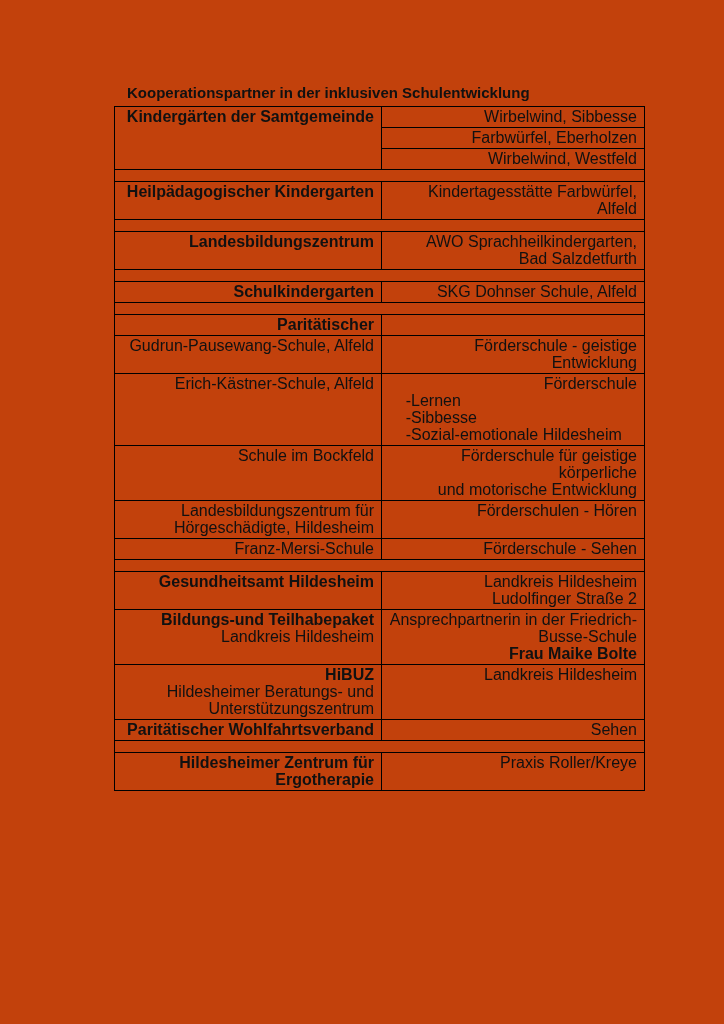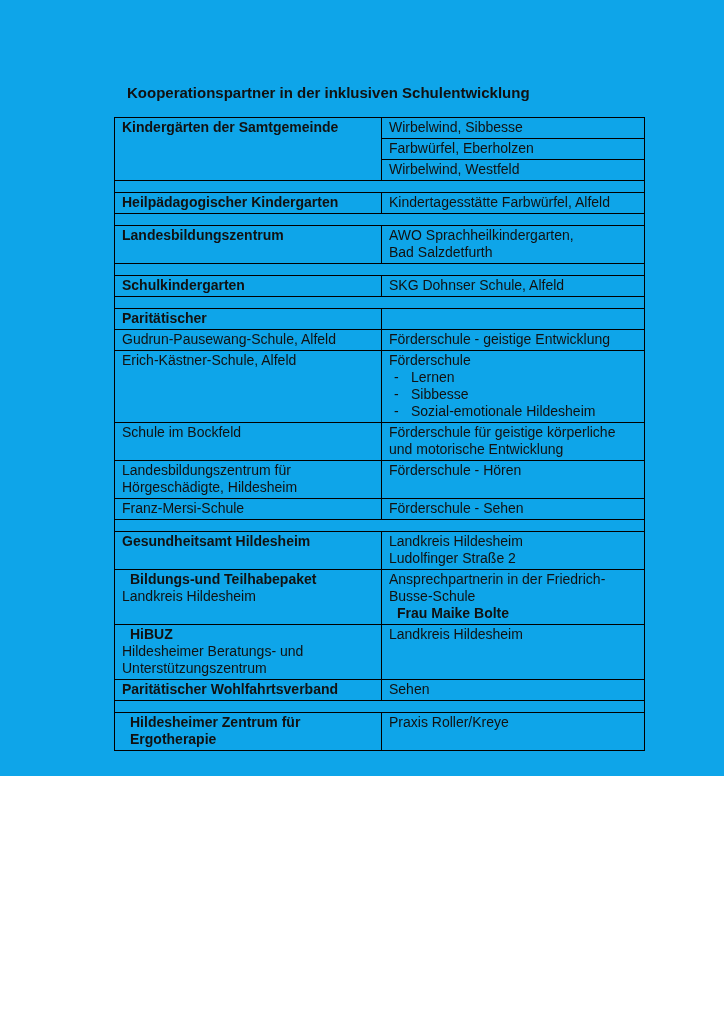--- a/index.html
+++ b/index.html
@@ -3,44 +3,45 @@
 <meta charset="utf-8">
 <style>
   html, body {
     margin: 0;
     padding: 0;
     background: #ffffff;
   }
   .page {
     position: relative;
     width: 724px;
-    height: 776px;
-    background: #0ea5e9;
+    height: 1024px;
+    background: #c2410c;
     font-family: "Liberation Sans", "DejaVu Sans", sans-serif;
     color: #111111;
     overflow: hidden;
+    text-align: right;
   }
   .doc-title {
     position: absolute;
     left: 127px;
     top: 84px;
     margin: 0;
     font-size: 15px;
     font-weight: bold;
     line-height: 18px;
     white-space: nowrap;
   }
   .partners-table {
     position: absolute;
     left: 114px;
-    top: 117px;
+    top: 106px;
     width: 530px;
     border-collapse: collapse;
     table-layout: fixed;
-    font-size: 14px;
+    font-size: 16px;
     line-height: 17px;
   }
   .partners-table col.col-left  { width: 267px; }
   .partners-table col.col-right { width: 263px; }
   .partners-table td {
     border: 1px solid #000000;
     padding: 1px 7px 2px 7px;
     vertical-align: top;
     word-wrap: break-word;
   }
@@ -146,21 +147,21 @@
         <td>
           <div>Förderschule für geistige körperliche</div>
           <div>und motorische Entwicklung</div>
         </td>
       </tr>
       <tr>
         <td>
           <div>Landesbildungszentrum für</div>
           <div>Hörgeschädigte, Hildesheim</div>
         </td>
-        <td>Förderschule - Hören</td>
+        <td>Förderschulen - Hören</td>
       </tr>
       <tr>
         <td>Franz-Mersi-Schule</td>
         <td>Förderschule - Sehen</td>
       </tr>
 
       <tr class="spacer">
           <td colspan="2"></td>
         </tr>
 

